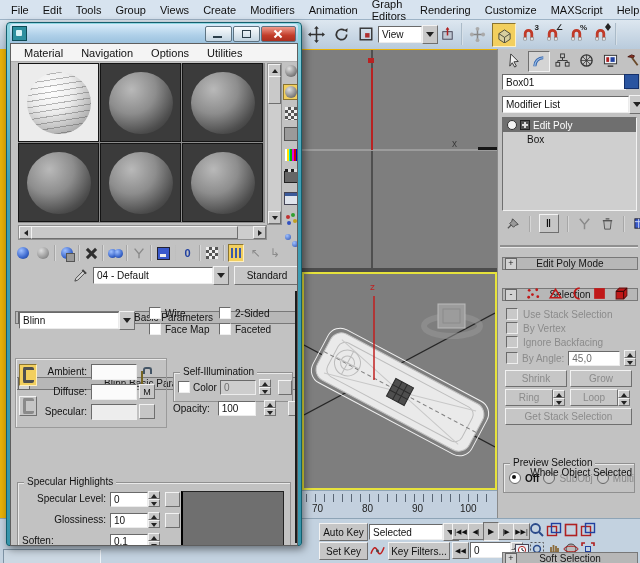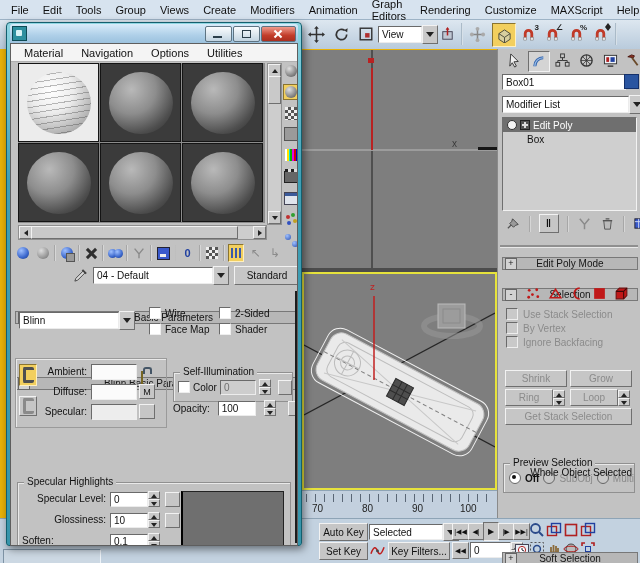--- a/index.html
+++ b/index.html
@@ -614,20 +614,29 @@
       <span class="lbl dis">Use Stack Selection</span>
     </div>
     <div class="a row" style="left:8px;top:273px;gap:5px">
       <span class="cb disc"></span>
       <span class="lbl dis">By Vertex</span>
     </div>
     <div class="a row" style="left:8px;top:287px;gap:5px">
       <span class="cb disc"></span>
       <span class="lbl dis">Ignore Backfacing</span>
     </div>
+    <div class="a row" style="left:8px;top:301px;gap:4px">
+      <span class="cb disc"></span>
+      <span class="lbl dis">By Angle:</span>
+      <span class="fld" style="width:44px;height:13px;color:#6e6e6e">45,0</span>
+      <span class="spin">
+          <b class="u"></b>
+          <b class="d"></b>
+        </span>
+    </div>
 
     <div class="a btn dis" style="left:7px;top:321px;width:60px;height:15px">Shrink</div>
     <div class="a btn dis" style="left:72px;top:321px;width:60px;height:15px">Grow</div>
     <div class="a row" style="left:7px;top:340px">
       <span class="btn dis" style="width:46px;height:15px">Ring</span>
       <span class="spin">
           <b class="u"></b>
           <b class="d"></b>
         </span>
     </div>
@@ -843,21 +852,21 @@
         <span class="a row" style="left:206px;top:2px;gap:4px">
           <span class="cb"></span>
             <span class="lbl">2-Sided</span>
         </span>
         <span class="a row" style="left:136px;top:18px;gap:4px">
           <span class="cb"></span>
             <span class="lbl">Face Map</span>
         </span>
         <span class="a row" style="left:206px;top:18px;gap:4px">
           <span class="cb"></span>
-            <span class="lbl">Shader</span>
+            <span class="lbl">Faceted</span>
         </span>
       </div>
 
       <div class="rhead a" style="left:2px;top:298px;width:282px;box-sizing:border-box">
         <span class="pm">-</span>
         <span>Blinn Basic Parameters</span>
       </div>
       <div class="a" style="left:2px;top:312px;width:282px;height:72px">
         <div class="a" style="left:2px;top:2px;width:150px;height:68px;border:1px solid #9a9a9a;box-shadow:1px 1px 0 #e9e9e9 inset"></div>
         <span class="a btn" style="left:6px;top:8px;width:16px;height:20px;background:#f2cf5e;border-color:#8a7430 #fff0c0 #fff0c0 #8a7430">

